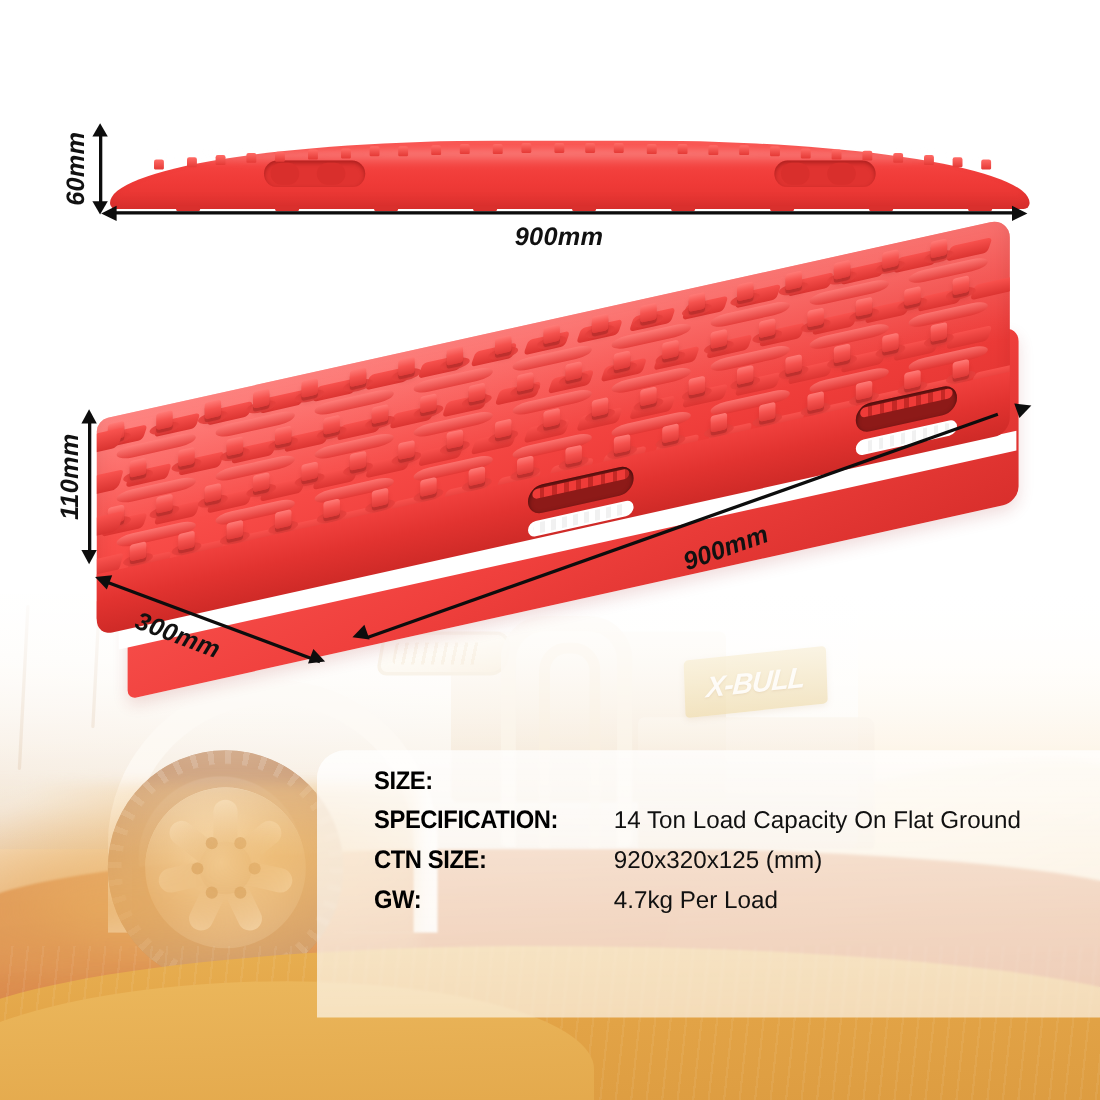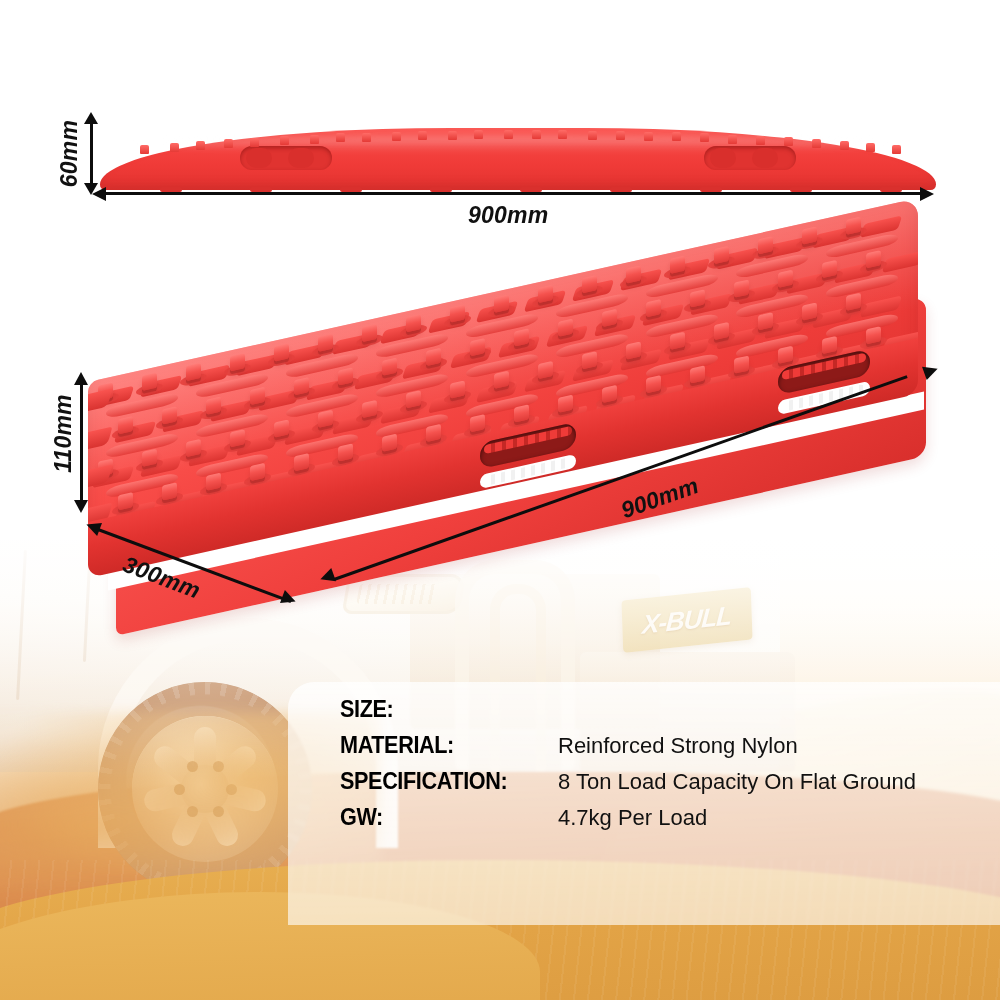--- a/index.html
+++ b/index.html
@@ -921,26 +921,26 @@
     <div class="arrowhead" style="left:4px; top:198px; border-width:7.5px 14px 7.5px 0; border-color: transparent #0d0d0d transparent transparent; transform: rotate(-19.5deg);"></div>
     <div class="arrowhead" style="left:608px; top:-8px; border-width:7.5px 0 7.5px 14px; border-color: transparent transparent transparent #0d0d0d; transform: rotate(-19.5deg);"></div>
     <div class="dimlabel" style="left:306px; top:126px; transform: rotate(-19.5deg); transform-origin: 0 50%;">900mm</div>
   </div>
 
   <div class="spec-panel" id="spec-panel">
       <div class="spec-row">
         <div class="spec-label">SIZE:</div>
       </div>
       <div class="spec-row">
-        <div class="spec-label">MATERIAL:</div>
-        <div class="spec-value">Reinforced Strong Nylon</div>
+        <div class="spec-label">SPECIFICATION:</div>
+        <div class="spec-value">14 Ton Load Capacity On Flat Ground</div>
       </div>
       <div class="spec-row">
-        <div class="spec-label">SPECIFICATION:</div>
-        <div class="spec-value">8 Ton Load Capacity On Flat Ground</div>
+        <div class="spec-label">CTN SIZE:</div>
+        <div class="spec-value">920x320x125 (mm)</div>
       </div>
       <div class="spec-row">
         <div class="spec-label">GW:</div>
         <div class="spec-value">4.7kg Per Load</div>
       </div>
     </div>
 
 </div>
 
 </body></html>

